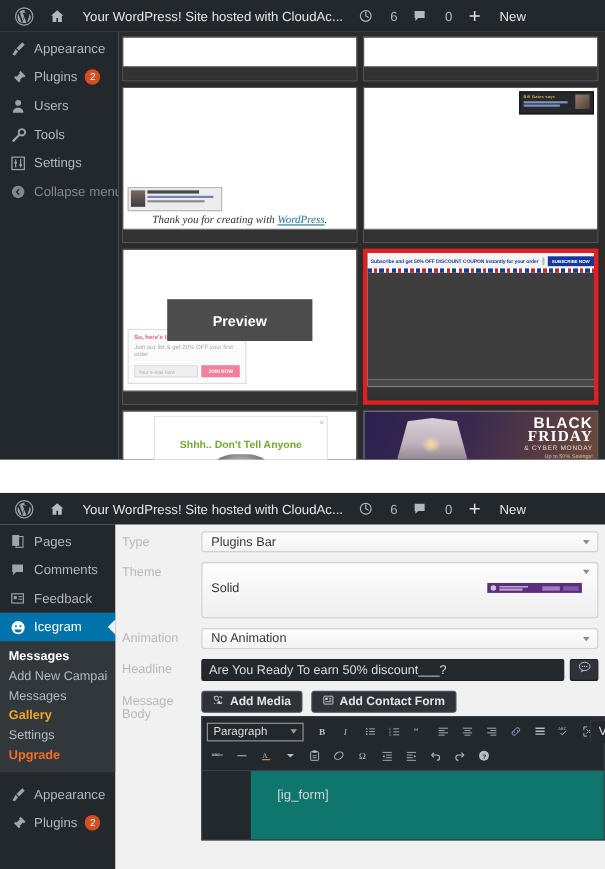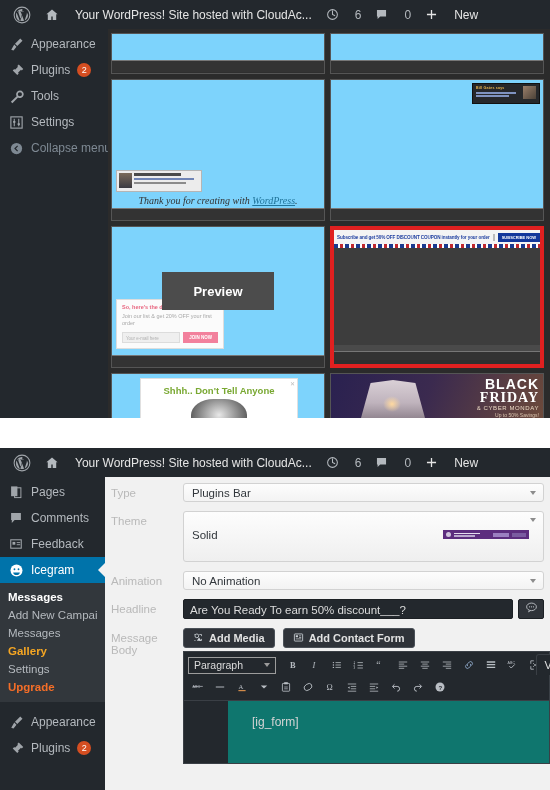--- a/index.html
+++ b/index.html
@@ -67,21 +67,21 @@
     width: 442px; height: 389px; background: #2b2b2b;
     padding: 4px 0 0 3px;
     display: flex; flex-wrap: wrap; align-content: flex-start;
     gap: 5px 5px; overflow: hidden;
   }
   .g-card {
     width: 214px; background: #2f2f2f;
     border: 1px solid #555; position: relative; overflow: hidden;
   }
   .g-card.selected { border: 4px solid #e02020; }
-  .g-thumb { background: #7dd3fc; position: relative; overflow: hidden; }
+  .g-thumb { background: #ffffff; position: relative; overflow: hidden; }
   .g-foot { height: 12px; background: #333; border-top: 1px solid #777; }
 
   .row1 .g-card { height: 41px; }
   .row1 .g-thumb { height: 26px; }
   .row2 .g-card { height: 142px; }
   .row2 .g-thumb { height: 128px; }
   .row3 .g-card { height: 142px; }
   .row3 .g-thumb { height: 128px; }
   .row4 .g-card { height: 55px; }
 
@@ -114,21 +114,21 @@
   .dt-l { height: 2px; background: #7f93c0; margin-top: 1.5px; }
   .dt-img { width: 13px; height: 13px; background: linear-gradient(135deg,#9a7f6a,#4c4238); flex: 0 0 13px; }
 
   
   .preview-overlay {
     position: absolute; inset: 0; display: flex;
     align-items: center; justify-content: center;
   }
   .preview-btn {
     background: #4c4c4c; color: #fff; font-weight: bold; font-size: 13px;
-    width: 112px; height: 38px; display: flex; align-items: center; justify-content: center;
+    width: 132px; height: 38px; display: flex; align-items: center; justify-content: center;
   }
   
   .optin {
     position: absolute; left: 4px; bottom: 6px; width: 108px; height: 50px;
     background: #fbfbfb; border: 1px solid #ddd; padding: 4px 5px; overflow: hidden;
   }
   .optin-h { color: #e8657f; font-size: 5.5px; font-weight: bold; margin-bottom: 3px; }
   .optin-p { color: #a8a8a8; font-size: 5.5px; line-height: 7px; margin-bottom: 5px; }
   .optin-row { display: flex; gap: 3px; align-items: center; }
   .optin-inp { flex: 1; height: 11px; background: #efefef; border: 1px solid #dcdcdc; font-size: 4.5px; color: #b0b0b0; padding-left: 3px; line-height: 11px; }
@@ -143,21 +143,21 @@
   .flag-strip { position: absolute; left: 0; top: 14px; width: 100%; height: 4px;
     background: repeating-linear-gradient(90deg,#1a3a8f 0 4px,#ffffff 4px 6px,#c0282d 6px 9px,#ffffff 9px 11px); }
   .abp-body { position:absolute; left:0; top:18px; right:0; bottom:6px; background:#3d3d3d; }
   .abp-foot { position:absolute; left:0; right:0; bottom:0; height:6px; background:#4a4a4a; }
 
   
   .shhh {
     position: absolute; left: 28px; top: 4px; width: 158px; height: 100%;
     background: #fff; border: 1px solid #e0e0e0;
   }
-  .shhh-h { color: #79a832; font-weight: bold; font-size: 9.5px; text-align: center; margin-top: 6px; }
+  .shhh-h { color: #79a832; font-weight: bold; font-size: 9.5px; text-align: center; margin-top: 20px; }
   .shhh-face { width: 56px; height: 40px; margin: 3px auto 0; background: radial-gradient(ellipse at 50% 40%, #e8e8e8 0%, #7d7d7d 55%, #2a2a2a 100%); border-radius: 40% 40% 45% 45%; }
   .shhh-x { position:absolute; right:2px; top:1px; font-size:6px; color:#bbb; }
 
   
   .bf { position: absolute; inset: 0; background: linear-gradient(110deg,#2a2150 0%,#3b2a4f 45%,#6d4a3a 100%); overflow: hidden; }
   .bf-tent { position: absolute; left: 22px; top: 6px; width: 80px; height: 38px;
     background: linear-gradient(180deg,#e8dfe2 0%,#cbbfc6 60%,#9b8f97 100%);
     clip-path: polygon(10% 100%, 22% 8%, 50% 0%, 78% 8%, 90% 100%); opacity: .92; }
   .bf-glow { position:absolute; left:52px; top:22px; width:18px; height:16px; background: radial-gradient(#ffd9a0,rgba(255,190,120,0) 70%); }
   .bf-text { position: absolute; right: 4px; top: 4px; text-align: right; color: #fff; }
@@ -296,20 +296,29 @@
       <span class="label">Appearance</span>
     </div>
     <div class="menu-item">
       <span class="mi-icon">
         <svg width="15" height="15" viewBox="0 0 20 20">
             <path d="M13 2l-2 2 1 1-4 4-1-1-2 2 6 6 2-2-1-1 4-4 1 1 2-2z" fill="#a0a5aa"></path>
           </svg>
       </span>
       <span class="label">Plugins</span>
       <span class="badge">2</span>
+    </div>
+    <div class="menu-item">
+      <span class="mi-icon">
+        <svg width="15" height="15" viewBox="0 0 20 20">
+            <circle cx="10" cy="6" r="3.6" fill="#a0a5aa"></circle>
+            <path d="M3.5 18c0-3.6 2.9-6 6.5-6s6.5 2.4 6.5 6z" fill="#a0a5aa"></path>
+          </svg>
+      </span>
+      <span class="label">Users</span>
     </div>
     <div class="menu-item">
       <span class="mi-icon">
         <svg width="15" height="15" viewBox="0 0 20 20">
             <path d="M14.5 2a5 5 0 00-4.3 7.5L2.5 17l2 2 7.5-7.7A5 5 0 1014.5 2zm0 2.2a2.8 2.8 0 110 5.6 2.8 2.8 0 010-5.6z" fill="#a0a5aa"></path>
           </svg>
       </span>
       <span class="label">Tools</span>
     </div>
     <div class="menu-item">

